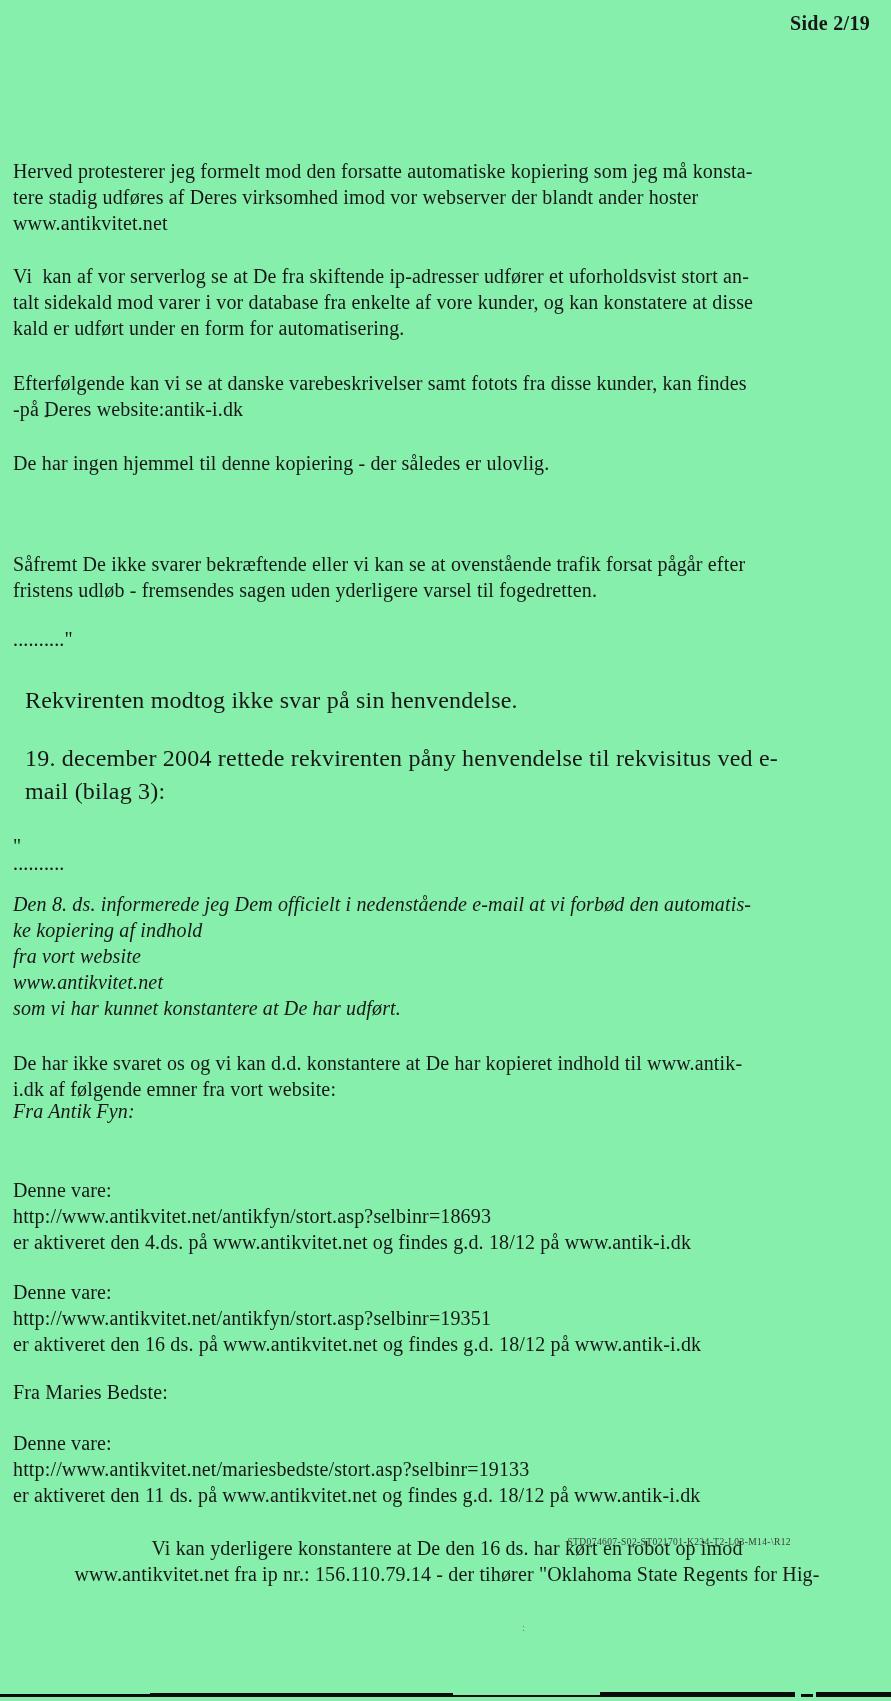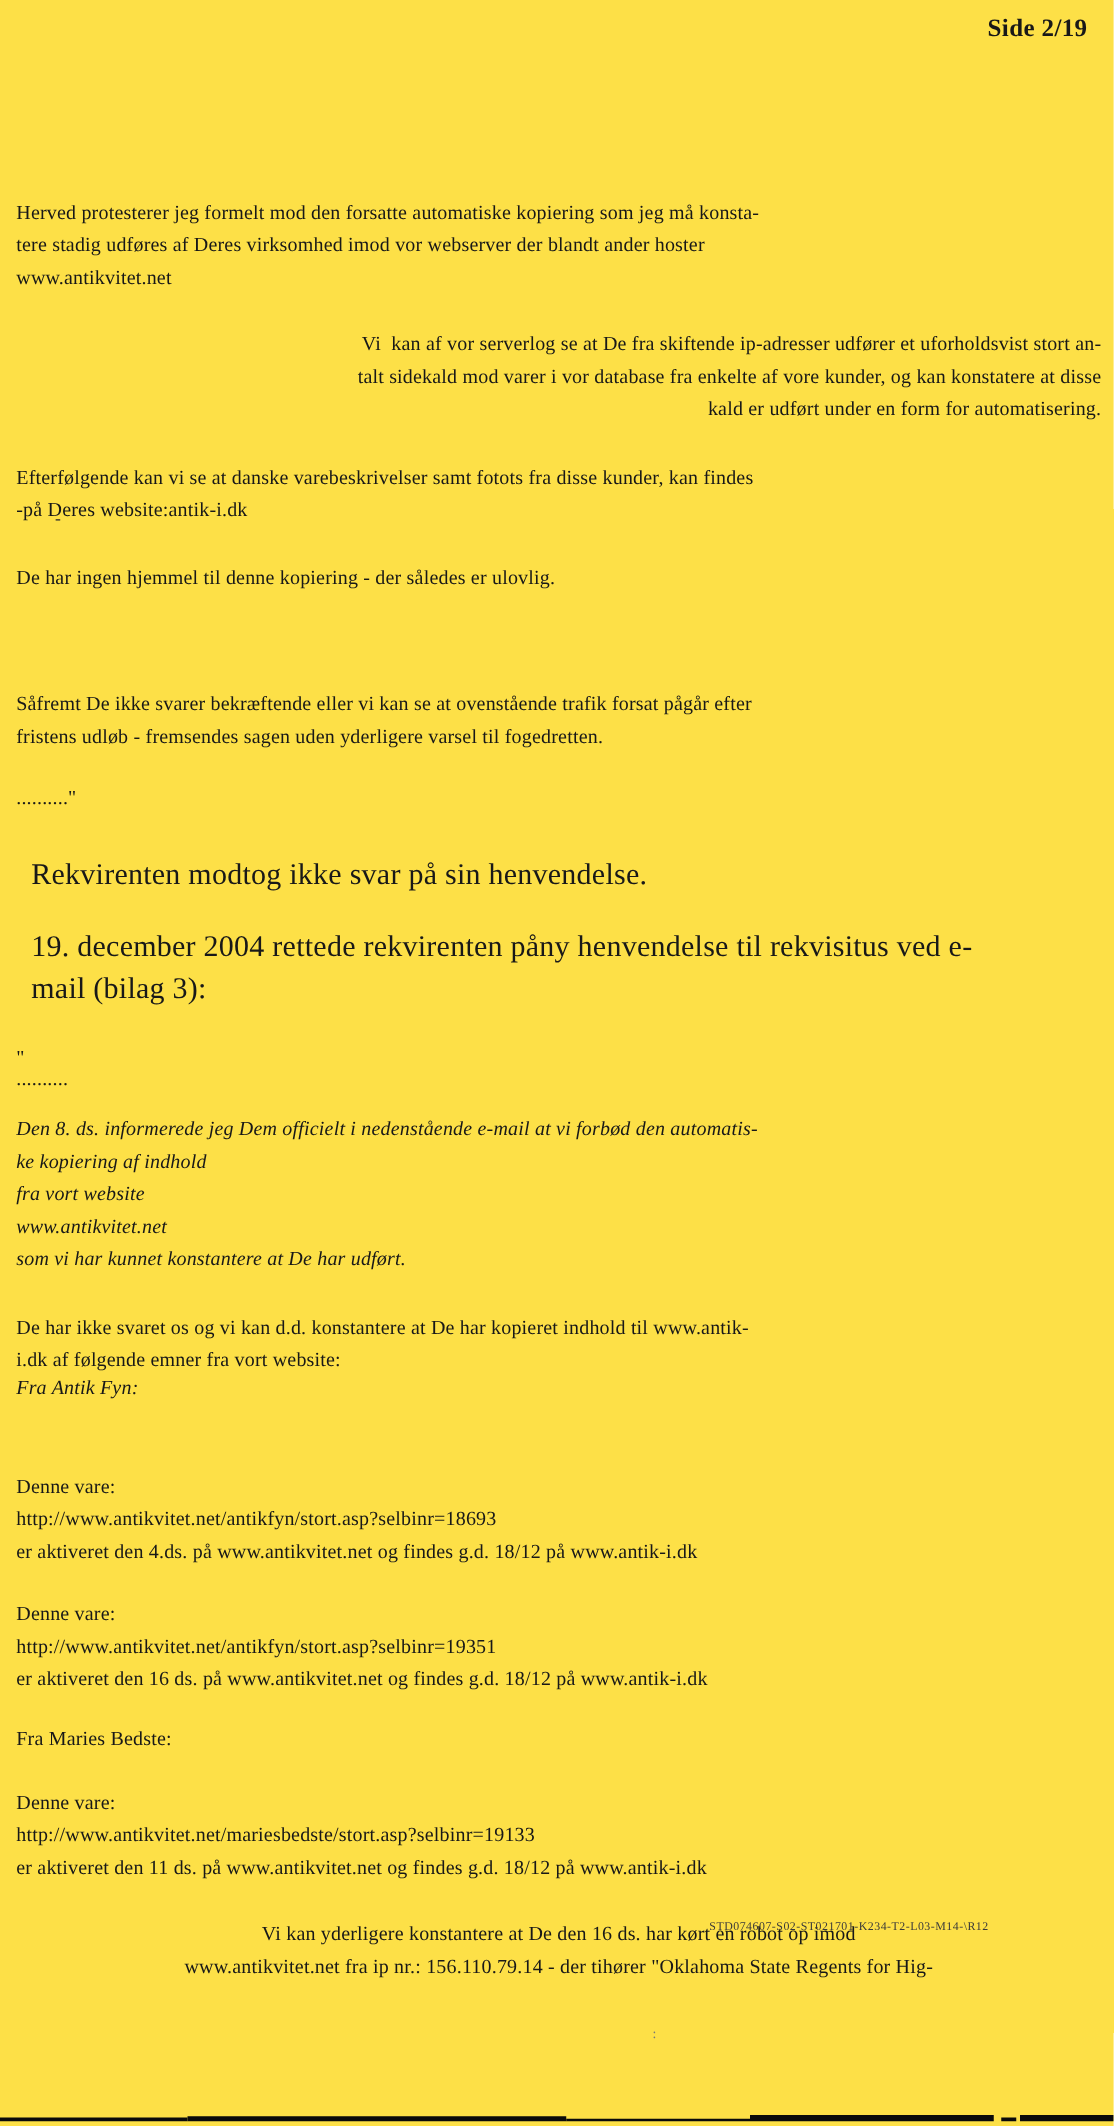--- a/index.html
+++ b/index.html
@@ -4,29 +4,29 @@
 <style>
   html, body {
     margin: 0;
     padding: 0;
     background: #ffffff;
   }
   #page {
     position: relative;
     width: 891px;
     height: 1701px;
-    background: #fde047;
+    background: #86efac;
     overflow: hidden;
     font-family: "Liberation Serif", "DejaVu Serif", serif;
     color: #181818;
   }
   .block {
     position: absolute;
     white-space: pre-wrap;
-    font-size: 16px;
+    font-size: 20px;
     line-height: 26px;
     letter-spacing: 0.15px;
     left: 13px;
     width: 868px;
   }
   .heading {
     font-size: 24px;
     line-height: 33px;
     letter-spacing: 0.2px;
     margin-left: 12px;
@@ -65,21 +65,21 @@
 <body>
 
 <div id="page">
 
   <div class="page-indicator">Side 2/19</div>
 
   <div class="block" style="top:158px;">Herved protesterer jeg formelt mod den forsatte automatiske kopiering som jeg må konsta-
 tere stadig udføres af Deres virksomhed imod vor webserver der blandt ander hoster
 www.antikvitet.net</div>
 
-  <div class="block" style="top:263px;text-align:right;">Vi  kan af vor serverlog se at De fra skiftende ip-adresser udfører et uforholdsvist stort an-
+  <div class="block" style="top:263px;">Vi  kan af vor serverlog se at De fra skiftende ip-adresser udfører et uforholdsvist stort an-
 talt sidekald mod varer i vor database fra enkelte af vore kunder, og kan konstatere at disse
 kald er udført under en form for automatisering.</div>
 
   <div class="block" style="top:370px;">Efterfølgende kan vi se at danske varebeskrivelser samt fotots fra disse kunder, kan findes
 -på Deres website:antik-i.dk</div>
 
   <div class="artifact" style="top:408px;left:44px;">-</div>
 
   <div class="block" style="top:450px;">De har ingen hjemmel til denne kopiering - der således er ulovlig.</div>
 

